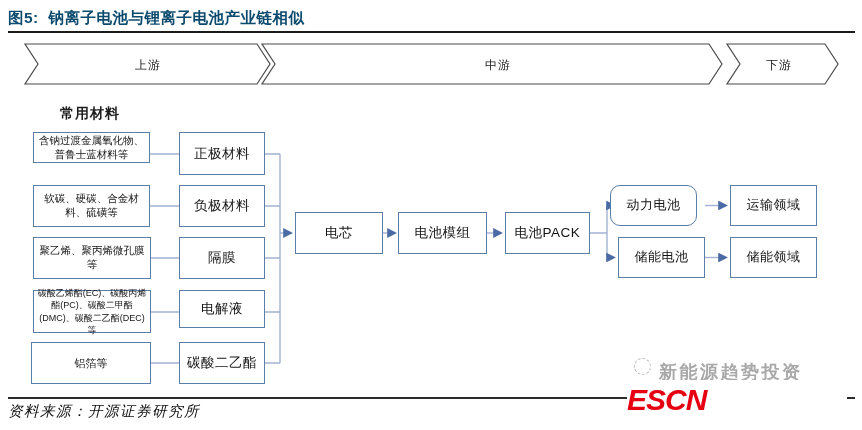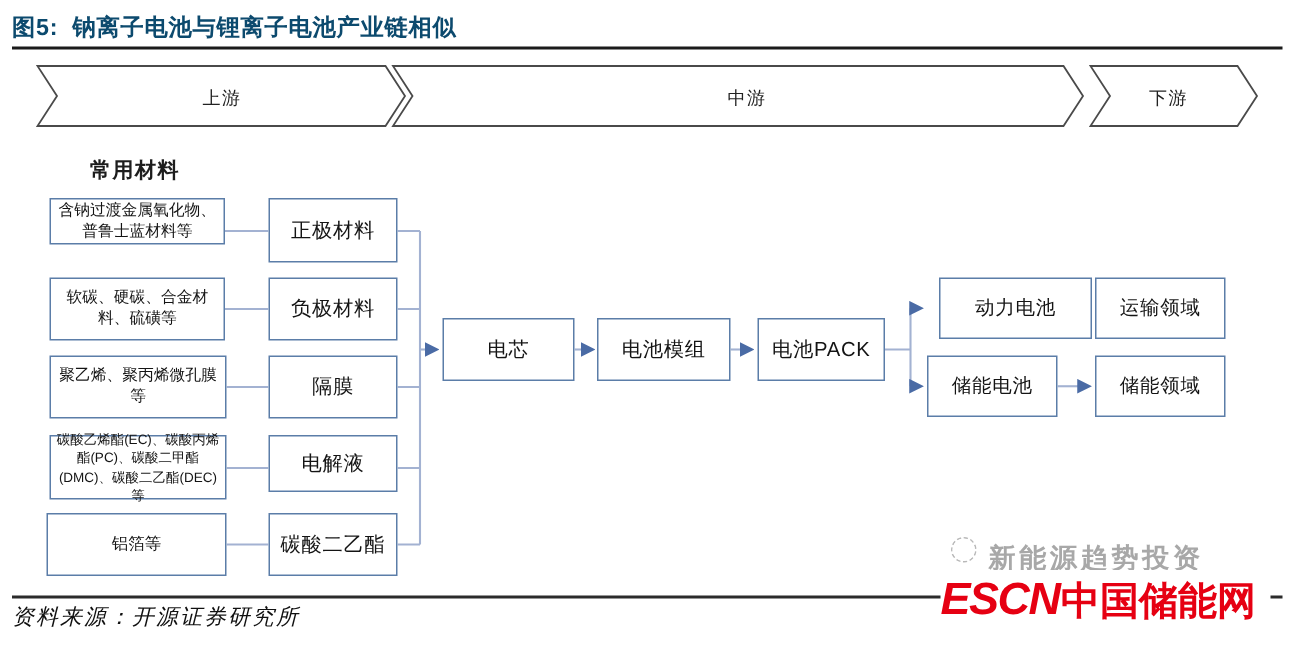--- a/index.html
+++ b/index.html
@@ -107,26 +107,25 @@
 <div class="box cbox" style="left:179px;top:132px;width:86px;height:43px;">正极材料</div>
 <div class="box cbox" style="left:179px;top:185px;width:86px;height:42px;">负极材料</div>
 <div class="box cbox" style="left:179px;top:237px;width:86px;height:42px;">隔膜</div>
 <div class="box cbox" style="left:179px;top:290px;width:86px;height:38px;">电解液</div>
 <div class="box cbox" style="left:179px;top:342px;width:86px;height:42px;">碳酸二乙酯</div>
 
 <div class="box chainbox" style="left:295px;top:212px;width:88px;height:42px;">电芯</div>
 <div class="box chainbox" style="left:398px;top:212px;width:89px;height:42px;">电池模组</div>
 <div class="box chainbox" style="left:505px;top:212px;width:85px;height:42px;">电池PACK</div>
 
-<div class="box rbox" style="left:626px;top:185px;width:102px;height:41px;">动力电池</div>
+<div class="box rbox" style="left:610px;top:185px;width:87px;height:41px;border-radius:10px;">动力电池</div>
 <div class="box rbox" style="left:618px;top:237px;width:87px;height:41px;">储能电池</div>
 <div class="box rbox" style="left:730px;top:185px;width:87px;height:41px;">运输领域</div>
 <div class="box rbox" style="left:730px;top:237px;width:87px;height:41px;">储能领域</div>
 
 <div class="bottom-rule"></div>
 <div class="source-note">资料来源：开源证券研究所</div>
 
 <div class="watermark-icon"></div>
 <div class="watermark">新能源趋势投资</div>
 <div class="logo">
   <span class="logo-en">ESCN</span>
-  <span class="logo-cn">中国储能网</span>
 </div>
 
 </body></html>

